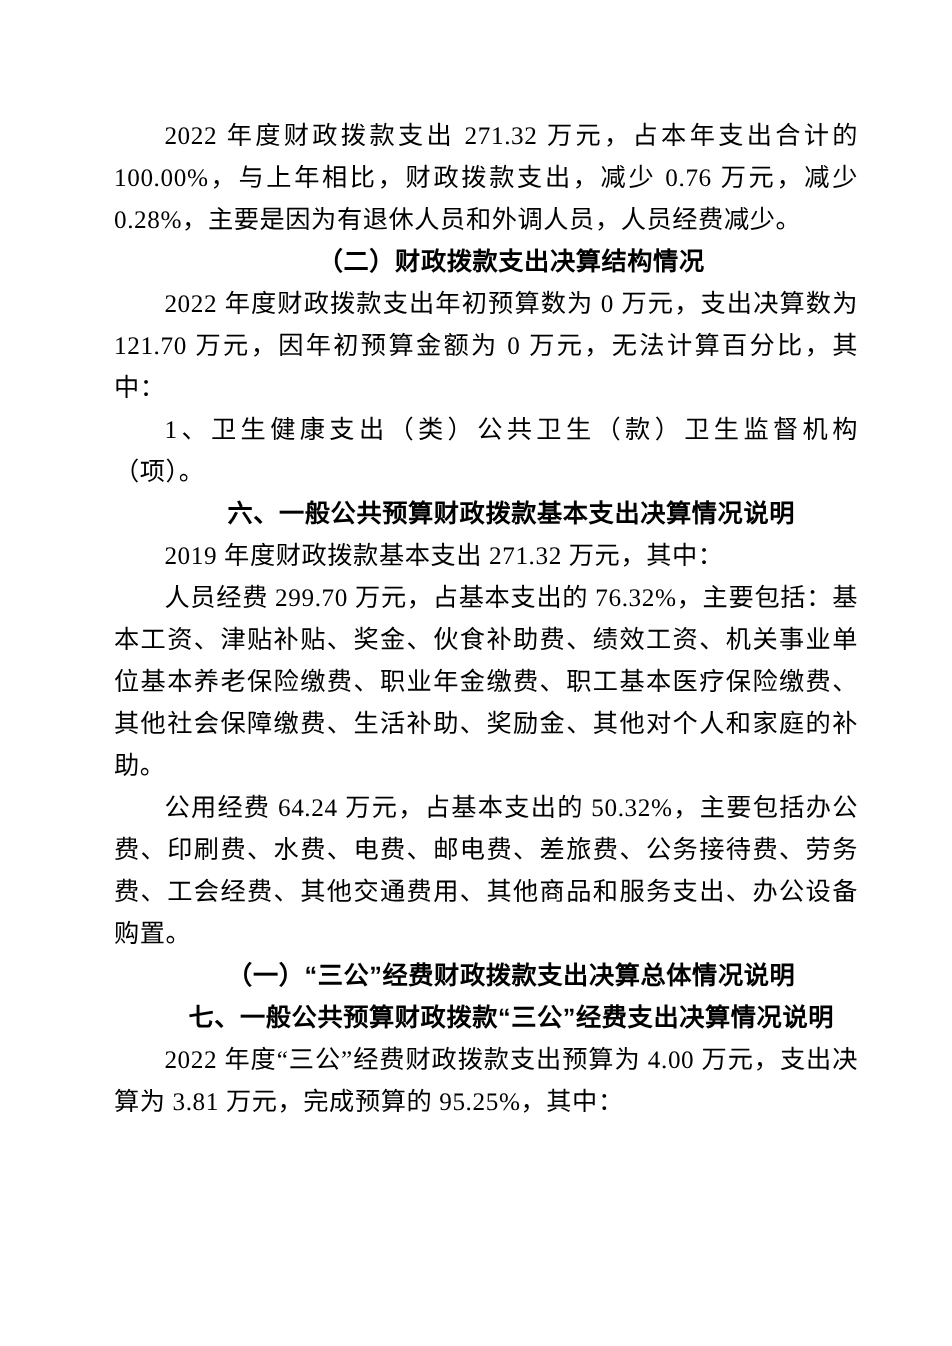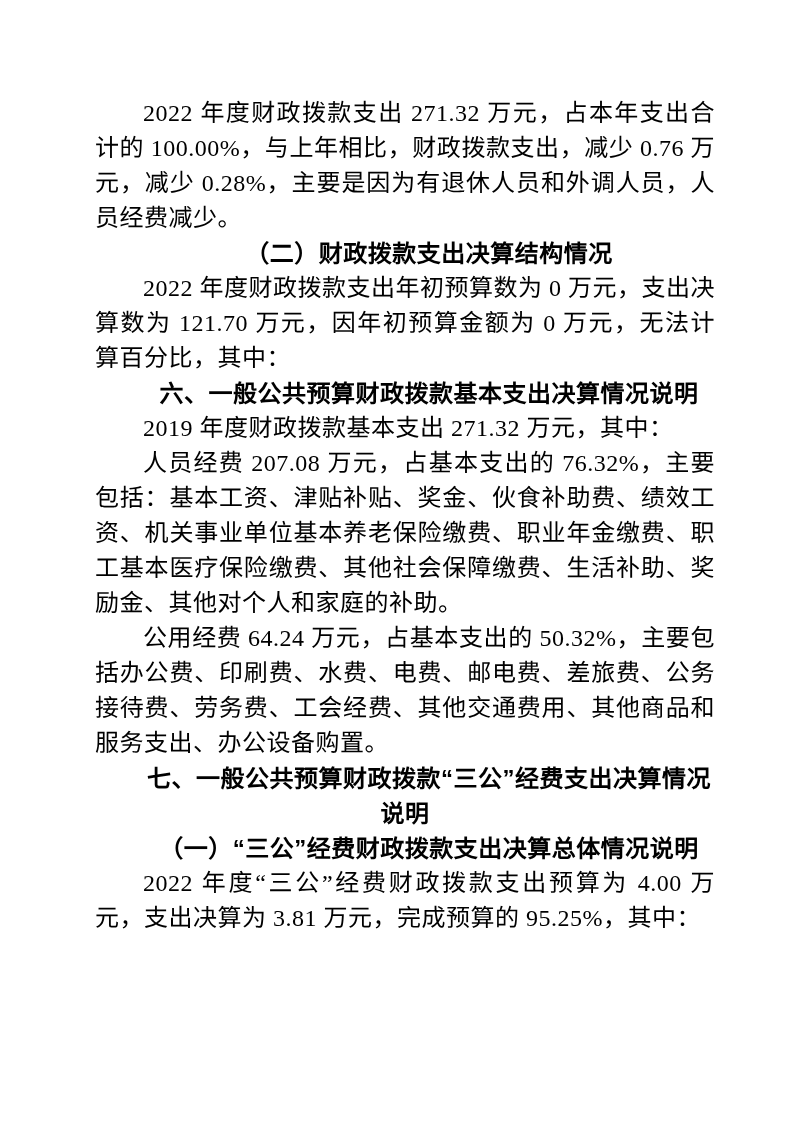--- a/index.html
+++ b/index.html
@@ -14,21 +14,21 @@
     height: 1122px;
     background: #ffffff;
     box-sizing: border-box;
     padding: 96px 78px 0 95px;
     overflow: hidden;
     color: #000000;
   }
   .para, .head {
     margin: 0;
     padding: 0;
-    font-size: 24px;
+    font-size: 21px;
     line-height: 35px;
     text-indent: 2em;
     text-align: justify;
     text-justify: inter-character;
     letter-spacing: 0.5px;
     color: #000000;
   }
   .para {
     font-family: "Liberation Serif", "DejaVu Serif", serif;
     font-weight: 400;
@@ -39,20 +39,21 @@
     text-align: center;
   }
 </style>
 </head>
 <body>
 
 <div class="page">
   <p class="para">2022 年度财政拨款支出 271.32 万元，占本年支出合计的 100.00%，与上年相比，财政拨款支出，减少 0.76 万元，减少 0.28%，主要是因为有退休人员和外调人员，人员经费减少。</p>
   <h3 class="head">（二）财政拨款支出决算结构情况</h3>
   <p class="para">2022 年度财政拨款支出年初预算数为 0 万元，支出决算数为 121.70 万元，因年初预算金额为 0 万元，无法计算百分比，其中：</p>
+  <p class="para">1、卫生健康支出（类）公共卫生（款）卫生监督机构（项）。</p>
   <h3 class="head">六、一般公共预算财政拨款基本支出决算情况说明</h3>
   <p class="para">2019 年度财政拨款基本支出 271.32 万元，其中：</p>
-  <p class="para">人员经费 207.08 万元，占基本支出的 76.32%，主要包括：基本工资、津贴补贴、奖金、伙食补助费、绩效工资、机关事业单位基本养老保险缴费、职业年金缴费、职工基本医疗保险缴费、其他社会保障缴费、生活补助、奖励金、其他对个人和家庭的补助。</p>
+  <p class="para">人员经费 299.70 万元，占基本支出的 76.32%，主要包括：基本工资、津贴补贴、奖金、伙食补助费、绩效工资、机关事业单位基本养老保险缴费、职业年金缴费、职工基本医疗保险缴费、其他社会保障缴费、生活补助、奖励金、其他对个人和家庭的补助。</p>
   <p class="para">公用经费 64.24 万元，占基本支出的 50.32%，主要包括办公费、印刷费、水费、电费、邮电费、差旅费、公务接待费、劳务费、工会经费、其他交通费用、其他商品和服务支出、办公设备购置。</p>
+  <h3 class="head">（一）“三公”经费财政拨款支出决算总体情况说明</h3>
   <h3 class="head">七、一般公共预算财政拨款“三公”经费支出决算情况说明</h3>
-  <h3 class="head">（一）“三公”经费财政拨款支出决算总体情况说明</h3>
   <p class="para">2022 年度“三公”经费财政拨款支出预算为 4.00 万元，支出决算为 3.81 万元，完成预算的 95.25%，其中：</p>
 </div>
 
 </body></html>

